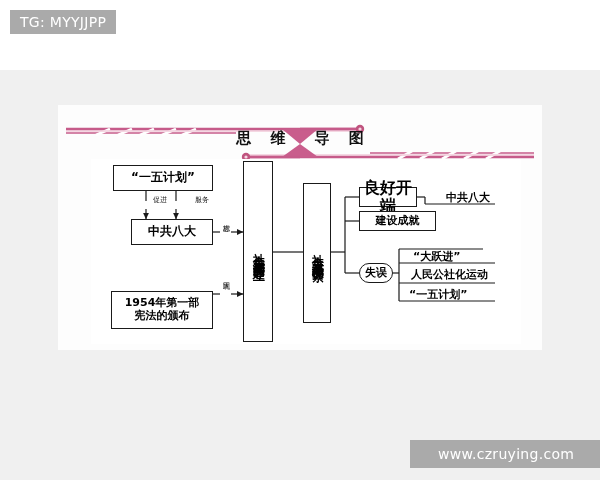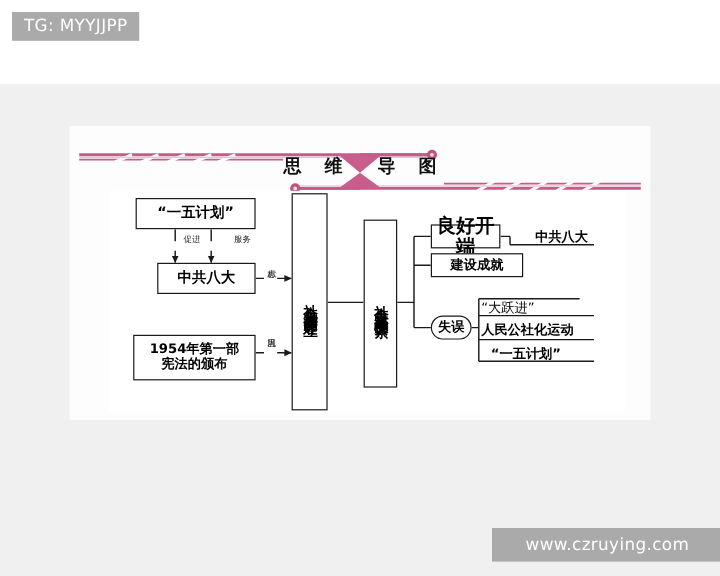--- a/index.html
+++ b/index.html
@@ -127,30 +127,30 @@
   }
   .minilabel.vert {
     writing-mode: vertical-rl;
     text-orientation: upright;
     line-height: 1.0;
   }
 
   
   #n-wuyi   { left: 22px;  top: 6px;   width: 100px; height: 26px; font-size: 12px; font-weight: bold; }
   #n-sanda  { left: 40px;  top: 60px;  width: 82px;  height: 26px; font-size: 12px; font-weight: bold; }
-  #n-xianfa { left: 20px;  top: 120px; width: 102px; height: 38px; font-size: 11px; font-weight: bold; }
+  #n-xianfa { left: 20px;  top: 132px; width: 102px; height: 38px; font-size: 11px; font-weight: bold; }
   #n-zhidu  { left: 152px; top: 2px;   width: 30px;  height: 181px; font-size: 12px; }
   #n-daolu  { left: 212px; top: 24px;  width: 28px;  height: 140px; font-size: 12px; }
   #n-liang  { left: 268px; top: 28px;  width: 58px;  height: 20px; font-size: 16px; font-weight: bold; }
   #n-jian   { left: 268px; top: 52px;  width: 77px;  height: 20px; font-size: 11px; font-weight: bold; }
   #n-shi    { left: 268px; top: 104px; width: 34px;  height: 20px; font-size: 11px; font-weight: bold; border-radius: 10px; }
 
   #t-bada   { left: 336px; top: 31px;  font-size: 11px; font-weight: bold; padding-left: 19px; }
-  #t-dayj   { left: 310px; top: 90px;  font-size: 11px; font-weight: normal; }
-  #t-rmgs   { left: 310px; top: 108px; font-size: 11px; font-weight: bold; }
+  #t-dayj   { left: 322px; top: 90px;  font-size: 11px; font-weight: bold; }
+  #t-rmgs   { left: 320px; top: 108px; font-size: 11px; font-weight: bold; }
   #t-wghm   { left: 318px; top: 128px; font-size: 11px; font-weight: bold; }
 
   #l-cujin  { left: 46px;  top: 36px; margin-left: 16px; }
   #l-fuwu   { left: 70px;  top: 36px; padding-left: 34px; }
   #l-biaozhi{ left: 131px; top: 60px; }
   #l-gonggu { left: 131px; top: 118px; }
 </style>
 </head>
 <body>
 

